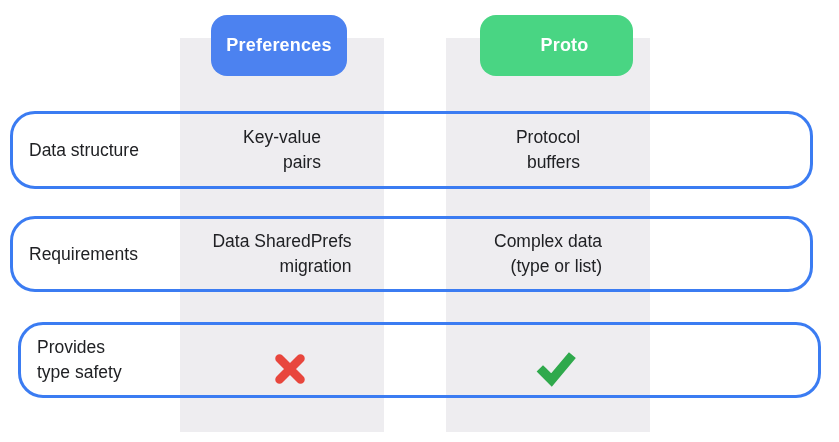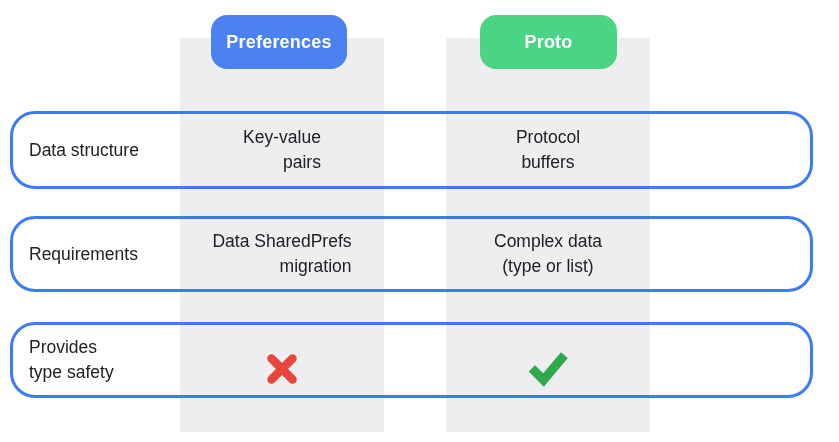--- a/index.html
+++ b/index.html
@@ -13,48 +13,48 @@
   }
   .band{
     position:absolute;
     top:38px;width:204px;height:394px;
     background:var(--band-gray,#eeedf0);
   }
   .band-pref{left:180px;}
   .band-proto{left:446px;}
   .pill{
     position:absolute;
-    top:15px;height:54px;
+    top:15px;height:61px;
     border-radius:16px;
     display:flex;align-items:center;justify-content:center;
     color:#ffffff;font-weight:bold;font-size:18px;
     letter-spacing:.2px;
   }
   .pill-pref{left:211px;width:136px;background:var(--pill-blue,#4c82f0);}
-  .pill-proto{left:480px;width:137px;background:var(--pill-green,#49d583);}
+  .pill-proto{left:480px;width:137px;background:var(--pill-green,#49d583);padding-left:16px;}
   .row{
     position:absolute;
     left:10px;width:803px;
     box-sizing:border-box;
     border:3px solid var(--row-border,#3b7cf2);
     border-radius:25px;
     background:transparent;
   }
   .row-1{top:111px;height:78px;}
   .row-2{top:216px;height:76px;}
-  .row-3{top:322px;height:76px;}
+  .row-3{top:322px;height:76px;margin-left:8px;}
   .cell{
     position:absolute;top:0;bottom:0;
     display:flex;align-items:center;
     white-space:pre-line;
     font-size:17.5px;line-height:25px;
   }
   .cell-label{left:16px;width:150px;text-align:left;}
   .cell-pref{left:167px;width:204px;justify-content:center;text-align:right;}
-  .cell-proto{left:433px;width:204px;justify-content:center;text-align:center;}
+  .cell-proto{left:433px;width:204px;justify-content:center;text-align:right;}
   .icon-cross{stroke:var(--cross-red,#e8463d);}
   .icon-check{stroke:var(--check-green,#2fa94c);}
 </style>
 </head>
 <body>
 
 <div class="canvas">
 
   <div class="band band-pref"></div>
   <div class="band band-proto"></div>

